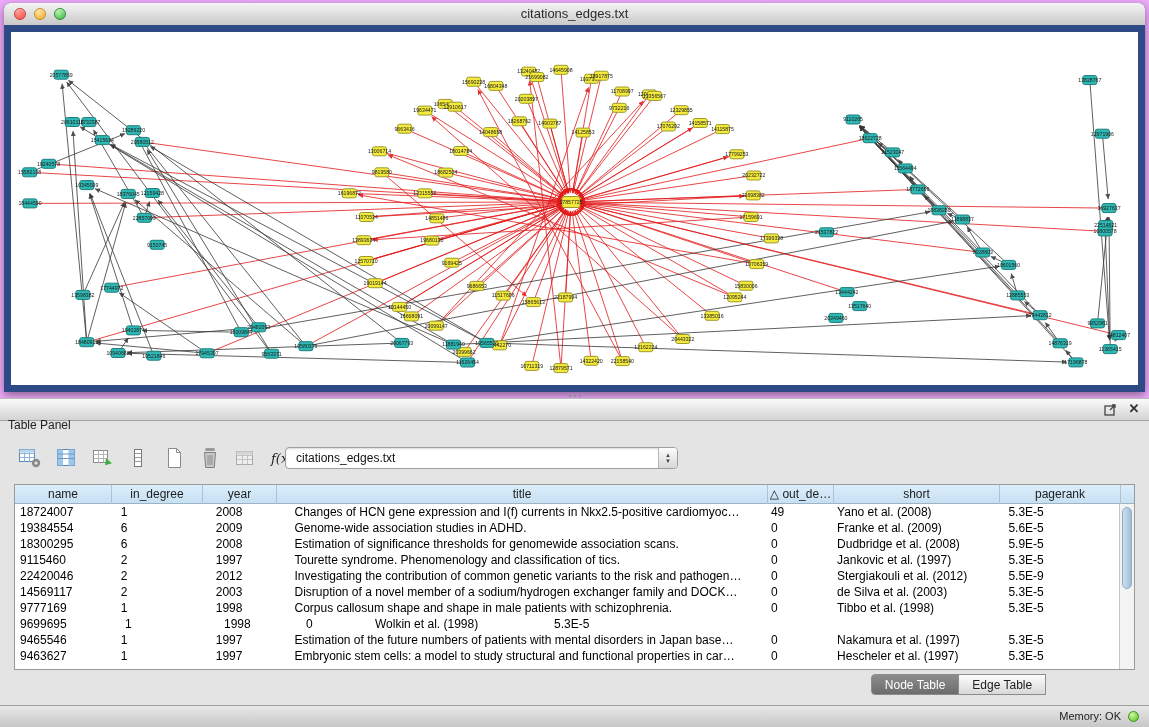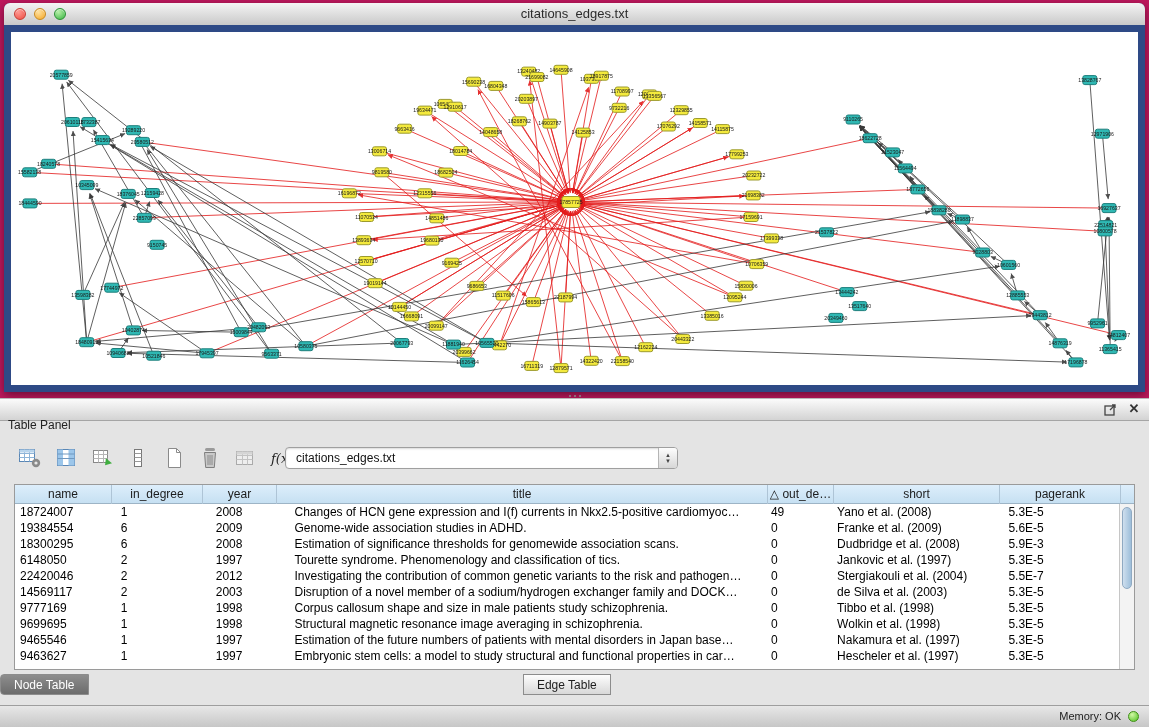--- a/index.html
+++ b/index.html
@@ -1,16 +1,16 @@
 <!DOCTYPE html>
 <html><head>
 <meta charset="utf-8">
 <style>
   html,body{margin:0;padding:0;}
-  #app{position:relative;width:1149px;height:727px;background:#be185d;overflow:hidden;
+  #app{position:relative;width:1149px;height:727px;background:#f0abfc;overflow:hidden;
        font-family:"Liberation Sans",sans-serif;-webkit-font-smoothing:antialiased;}
 
   
   #net-window{position:absolute;left:4px;top:3px;width:1141px;height:389px;
     border-radius:6px 6px 0 0;box-shadow:0 3px 10px rgba(0,0,0,.45);background:#2e4a86;}
   .titlebar{position:relative;height:22px;border-radius:6px 6px 0 0;
     background:linear-gradient(#f4f4f4,#c9c9c9);border-bottom:1px solid #8e8e8e;}
   .title-text{position:absolute;left:0;right:0;top:3px;text-align:center;font-size:13px;color:#2c2c2c;}
   .tl{position:absolute;top:5px;width:12px;height:12px;border-radius:50%;box-shadow:inset 0 1px 1px rgba(255,255,255,.6);}
   .tl.red{left:10px;background:radial-gradient(circle at 35% 30%,#ff9a93,#ee4b40);border:1px solid #c93b32;box-sizing:border-box;}
@@ -54,21 +54,21 @@
   .hcell{height:19px;line-height:18px;font-size:12px;color:#1c1c1c;text-align:center;
     border-right:1px solid #aec4d6;box-sizing:border-box;overflow:hidden;white-space:nowrap;}
   .tbody{position:absolute;left:0;top:19px;right:15px;bottom:0;overflow:hidden;}
   .trow{display:flex;height:16px;line-height:16px;background:#fff;gap:8px;}
   .tcell{font-size:12px;color:#000;white-space:nowrap;overflow:hidden;box-sizing:border-box;padding-left:5px;}
   .c0{width:97px}.c1{width:91px}.c2{width:74px}.c3{width:491px}.c4{width:66px}.c5{width:166px;padding-left:0}.c6{width:121px}
   .vscroll{position:absolute;right:0;top:19px;bottom:0;width:15px;background:#f3f3f3;border-left:1px solid #c6c6c6;box-sizing:border-box;}
   .vthumb{position:absolute;left:2px;right:2px;top:3px;height:82px;border-radius:6px;
     background:linear-gradient(90deg,#cfdfee,#9dbeda);border:1px solid #8fa9c2;box-sizing:border-box;}
 
-  .tabs{position:absolute;left:0;right:0;top:276px;height:21px;display:flex;justify-content:space-between;}
+  .tabs{position:absolute;left:0;right:0;top:276px;height:21px;display:flex;justify-content:flex-end;}
   .tab{height:21px;line-height:20px;padding:0 13px;font-size:12px;color:#1e1e1e;
     background:linear-gradient(#fdfdfd,#d8d8d8);border:1px solid #8c8c8c;box-sizing:border-box;margin-left:-1px;}
   .tab:first-child{border-radius:4px 0 0 4px;margin-left:0;}
   .tab:last-child{border-radius:0 4px 4px 0;margin-top:43px;}
   .tab.active{background:linear-gradient(#8d8d8d,#6c6c6c);color:#fff;}
 
   .statusbar{position:absolute;left:0;bottom:0;width:100%;height:22px;
     background:linear-gradient(#e7e7e7,#c7c7c7);border-top:1px solid #9e9e9e;box-sizing:border-box;margin-top:32px;}
   .mem-label{position:absolute;right:28px;top:4px;font-size:11px;color:#222;}
   .led{position:absolute;right:10px;top:5px;width:11px;height:11px;border-radius:50%;
@@ -605,63 +605,62 @@
             <div class="tcell c5">Franke et al. (2009)</div>
             <div class="tcell c6">5.6E-5</div>
           </div>
           <div class="trow">
             <div class="tcell c0">18300295</div>
             <div class="tcell c1">6</div>
             <div class="tcell c2">2008</div>
             <div class="tcell c3">Estimation of significance thresholds for genomewide association scans.</div>
             <div class="tcell c4">0</div>
             <div class="tcell c5">Dudbridge et al. (2008)</div>
-            <div class="tcell c6">5.9E-3</div>
-          </div>
-          <div class="trow">
-            <div class="tcell c0">6148050</div>
+            <div class="tcell c6">5.9E-5</div>
+          </div>
+          <div class="trow">
+            <div class="tcell c0">9115460</div>
             <div class="tcell c1">2</div>
             <div class="tcell c2">1997</div>
             <div class="tcell c3">Tourette syndrome. Phenomenology and classification of tics.</div>
             <div class="tcell c4">0</div>
             <div class="tcell c5">Jankovic et al. (1997)</div>
             <div class="tcell c6">5.3E-5</div>
           </div>
           <div class="trow">
             <div class="tcell c0">22420046</div>
             <div class="tcell c1">2</div>
             <div class="tcell c2">2012</div>
             <div class="tcell c3">Investigating the contribution of common genetic variants to the risk and pathogen…</div>
             <div class="tcell c4">0</div>
-            <div class="tcell c5">Stergiakouli et al. (2004)</div>
-            <div class="tcell c6">5.5E-7</div>
+            <div class="tcell c5">Stergiakouli et al. (2012)</div>
+            <div class="tcell c6">5.5E-9</div>
           </div>
           <div class="trow">
             <div class="tcell c0">14569117</div>
             <div class="tcell c1">2</div>
             <div class="tcell c2">2003</div>
             <div class="tcell c3">Disruption of a novel member of a sodium/hydrogen exchanger family and DOCK…</div>
             <div class="tcell c4">0</div>
             <div class="tcell c5">de Silva et al. (2003)</div>
             <div class="tcell c6">5.3E-5</div>
           </div>
           <div class="trow">
             <div class="tcell c0">9777169</div>
             <div class="tcell c1">1</div>
             <div class="tcell c2">1998</div>
-            <div class="tcell c3">Corpus callosum shape and size in male patients study schizophrenia.</div>
+            <div class="tcell c3">Corpus callosum shape and shape in male patients with schizophrenia.</div>
             <div class="tcell c4">0</div>
             <div class="tcell c5">Tibbo et al. (1998)</div>
             <div class="tcell c6">5.3E-5</div>
           </div>
           <div class="trow">
             <div class="tcell c0">9699695</div>
             <div class="tcell c1">1</div>
             <div class="tcell c2">1998</div>
-            <div class="tcell c3">Structural magnetic resonance image averaging in schizophrenia.</div>
             <div class="tcell c4">0</div>
             <div class="tcell c5">Wolkin et al. (1998)</div>
             <div class="tcell c6">5.3E-5</div>
           </div>
           <div class="trow">
             <div class="tcell c0">9465546</div>
             <div class="tcell c1">1</div>
             <div class="tcell c2">1997</div>
             <div class="tcell c3">Estimation of the future numbers of patients with mental disorders in Japan base…</div>
             <div class="tcell c4">0</div>

